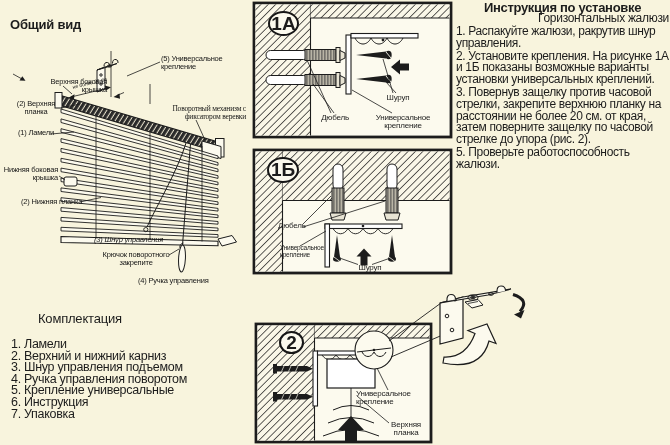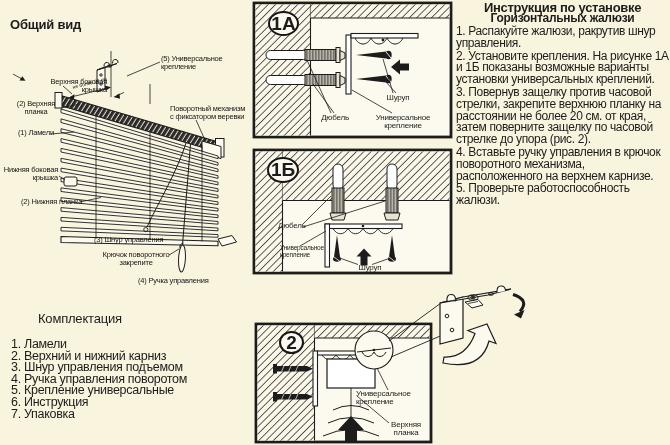--- a/index.html
+++ b/index.html
@@ -7,24 +7,24 @@
     position:relative; width:670px; height:445px; overflow:hidden;
     background:#f8f4dd; font-family:"Liberation Sans", sans-serif; color:#1c1c1c;
   }
   .art{position:absolute; left:0; top:0;}
   .lbl{position:absolute; font-size:7.5px; line-height:1.1; letter-spacing:-0.2px; color:#161616;}
   .gv-title{position:absolute; left:10px; top:17px; font-size:13px; font-weight:600; letter-spacing:-0.2px;}
   .lbl-universal{left:161px; top:55px; width:78px;}
   .lbl-top-side-cap{left:2px; top:78px; width:60px; text-align:right;margin-left:45px;}
   .lbl-top-plank{left:12px; top:100px; width:48px; text-align:center;}
   .lbl-lamels{left:18px; top:129px; width:60px;}
-  .lbl-rotary{left:170px; top:105px; width:76px; text-align:left;}
+  .lbl-rotary{left:170px; top:105px; width:76px; text-align:right;font-family:Liberation Serif, serif;}
   .lbl-bottom-side-cap{left:0px; top:166px; width:58px; text-align:right;}
   .lbl-bottom-plank{left:21px; top:198px; width:80px;}
-  .lbl-cord{left:94px; top:236px; width:90px;}
+  .lbl-cord{left:94px; top:236px; width:90px;font-style:italic;}
   .lbl-hook{left:92px; top:251px; width:88px; text-align:center;}
   .lbl-handle{left:138px; top:277px; width:95px;}
   .lbl-distance{left:72px; top:85px; font-size:5px; letter-spacing:0; white-space:nowrap;
     transform:rotate(-14deg); transform-origin:left top;}
   .d-lbl{position:absolute; font-size:8px; line-height:1.12; letter-spacing:-0.2px;}
   .d1a-screw{left:374px; top:94px; width:48px; text-align:center;}
   .d1a-dowel{left:317px; top:113.5px; width:36px; text-align:center;}
   .d1a-mount{left:372px; top:113.5px; width:62px; text-align:center;}
   .d1b-dowel{left:278px; top:221.5px; width:44px;}
   .d1b-mount{left:280px; top:244px; width:44px; font-size:6.5px;}
@@ -37,21 +37,21 @@
     font-weight:700; font-size:19px;
   }
   .badge-1a{left:268px; top:11px; width:27px; height:21px;}
   .badge-1b{left:267px; top:157px; width:28px; height:22px;}
   .badge-2{left:279px; top:331px; width:21px; height:19px;}
   .kit{position:absolute; left:11px; top:311px; width:230px;}
   .kit-title{font-size:13px; letter-spacing:-0.2px; margin-left:27px; margin-bottom:13px;}
   .kit-item{font-size:12.5px; line-height:11.6px; letter-spacing:-0.3px;}
   .instr{position:absolute; left:456px; top:2px; width:213px;}
   .instr-title1{font-size:13px; font-weight:700; text-align:center; line-height:11px; letter-spacing:-0.3px;}
-  .instr-title2{font-size:12px; font-weight:700; text-align:center; line-height:10px; letter-spacing:-0.3px; margin-bottom:3px;}
+  .instr-title2{font-size:12px; font-weight:400; text-align:right; line-height:10px; letter-spacing:-0.3px; margin-bottom:3px;}
   .step{font-size:12px; line-height:11.8px; letter-spacing:-0.35px; margin-bottom:1px;}
 </style>
 </head>
 <body>
 
 <div class="canvas">
 
   <svg class="art" width="670" height="445" viewBox="0 0 670 445">
     <defs>
       <pattern id="hatch" width="5.2" height="5.2" patternUnits="userSpaceOnUse" patternTransform="rotate(45)">
@@ -306,17 +306,16 @@
     <div class="kit-item">6. Инструкция</div>
     <div class="kit-item">7. Упаковка</div>
   </div>
 
   <div class="instr">
     <div class="instr-title1">Инструкция по установке</div>
     <div class="instr-title2">Горизонтальных жалюзи</div>
     <div class="step">1. Распакуйте жалюзи, ракрутив шнур управления.</div>
     <div class="step">2. Установите крепления. На рисунке 1А и 1Б показаны возможные варианты установки универсальных креплений.</div>
     <div class="step">3. Повернув защелку против часовой стрелки, закрепите верхнюю планку на расстоянии не более 20 см. от края, затем поверните защелку по часовой стрелке до упора (рис. 2).</div>
-    <div class="step">4. Вставьте ручку управления в крючок поворотного механизма, расположенного на верхнем карнизе.</div>
     <div class="step">5. Проверьте работоспособность жалюзи.</div>
   </div>
 
 </div>
 
 </body></html>

